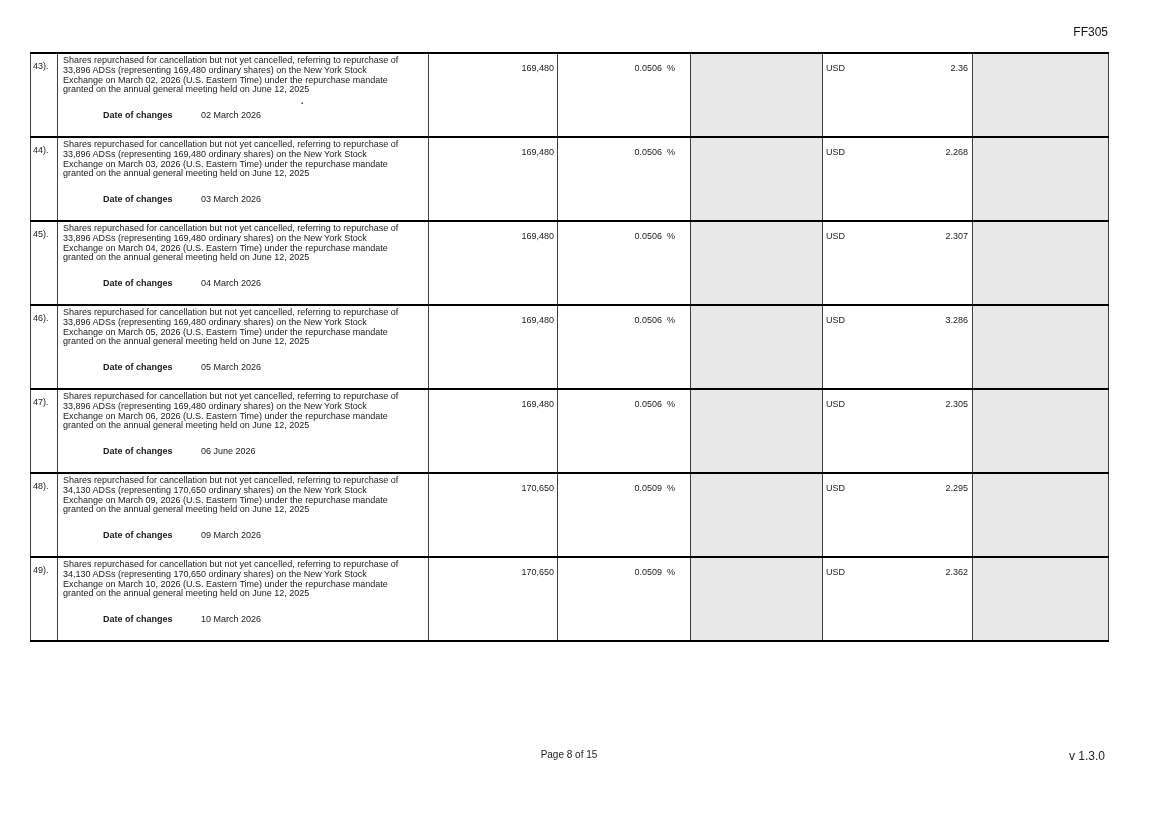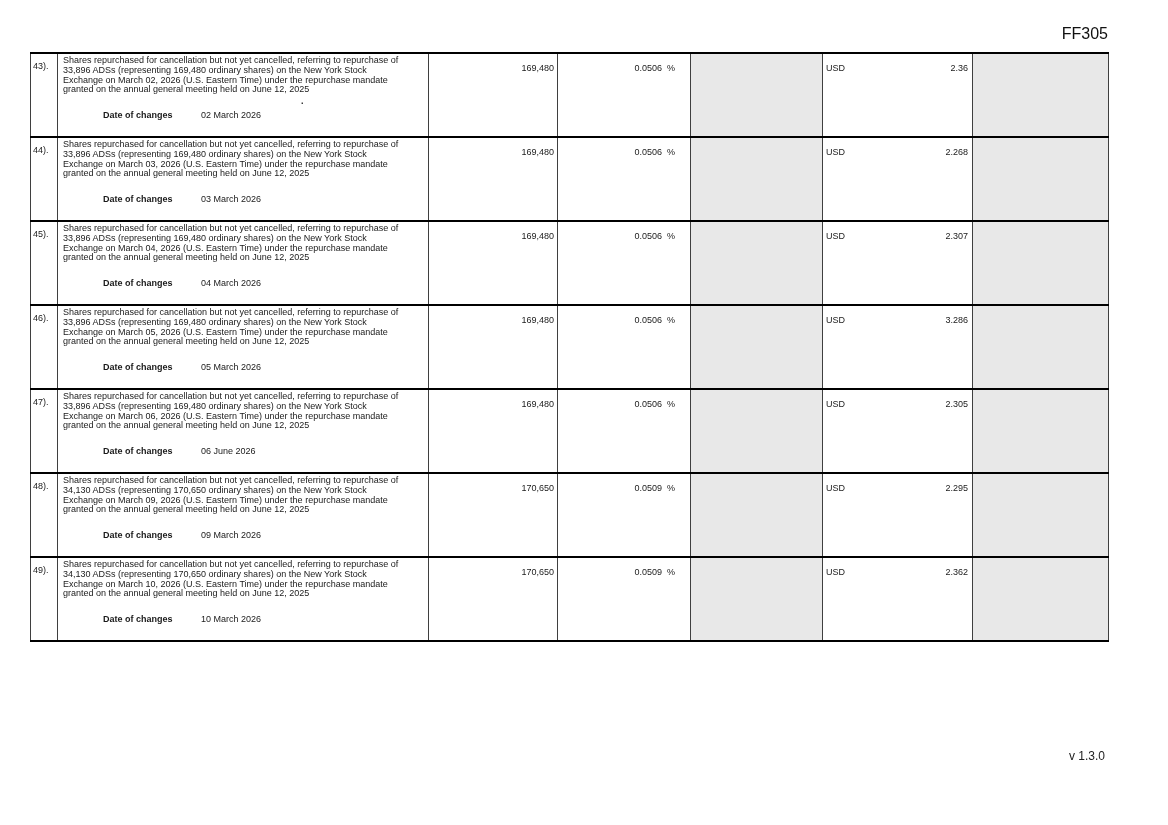--- a/index.html
+++ b/index.html
@@ -10,21 +10,21 @@
     height: 825px;
     background: #ffffff;
     font-family: "Liberation Sans", sans-serif;
     color: #1a1a1a;
     overflow: hidden;
   }
   .form-code {
     position: absolute;
     top: 25px;
     right: 60px;
-    font-size: 16px;
+    font-size: 12px;
     color: #111;
   }
   table.repurchase {
     position: absolute;
     top: 52px;
     left: 30px;
     width: 1078px;
     border-collapse: collapse;
     table-layout: fixed;
   }
@@ -248,16 +248,17 @@
         <div class="usd-wrap">
           <span>USD</span>
           <span>2.362</span>
         </div>
       </td>
       <td class="cell-blank"></td>
     </tr>
   </tbody>
   </table>
 
+  <div class="footer-page">Page 8 of 15</div>
 
   <div class="footer-version">v 1.3.0</div>
 
 </div>
 
 </body></html>

